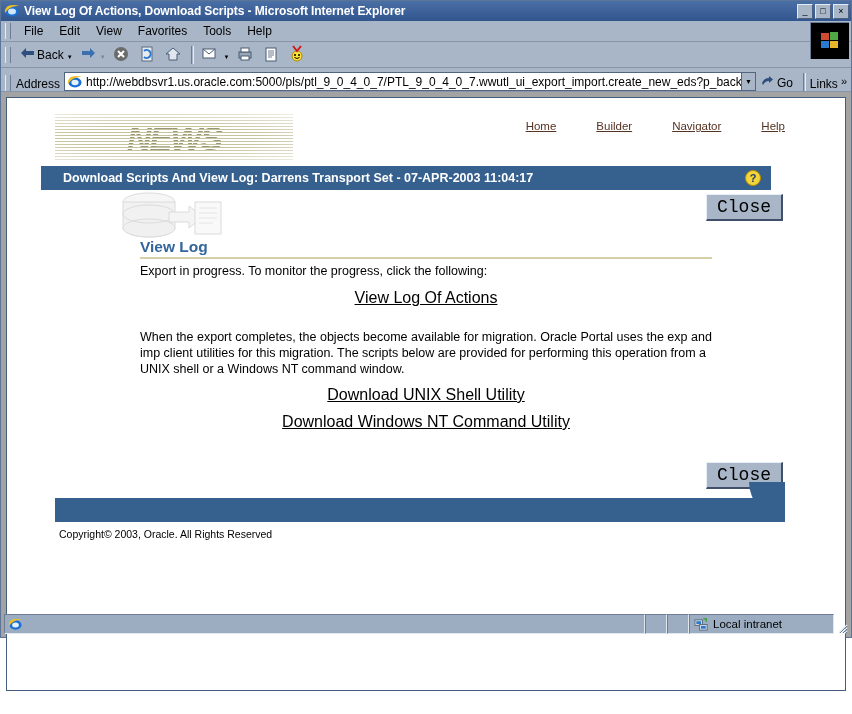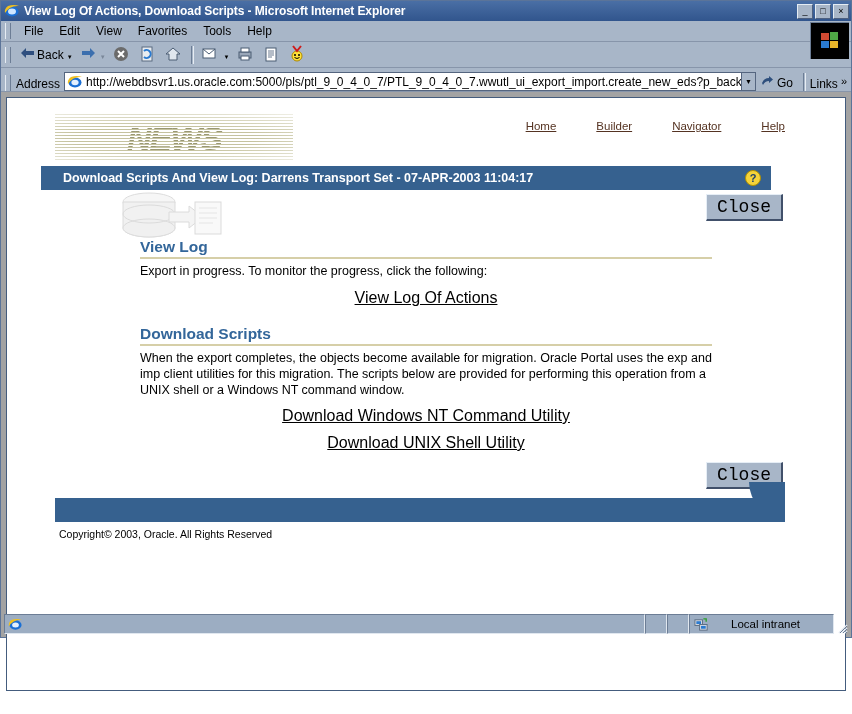--- a/index.html
+++ b/index.html
@@ -390,21 +390,21 @@
     border-left: 1px solid #6c7d95;
     border-bottom: 1px solid #e0e7ef;
     border-right: 1px solid #e0e7ef;
     box-sizing: border-box;
     display: flex;
     align-items: center;
     background: #9cadc2;
   }
   .sb-main { flex: 1 1 auto; padding-left: 3px; }
   .sb-small { width: 22px; }
-  .sb-zone { width: 145px; padding-left: 4px; gap: 22px; }
+  .sb-zone { width: 145px; padding-left: 4px; gap: 4px; }
   .sb-text { font-size: 11.5px; color: #000; white-space: nowrap; }
   .sb-grip {
     width: 14px; height: 20px;
     display: flex; align-items: flex-end; justify-content: flex-end;
   }
 </style>
 </head>
 <body>
 
 <div class="ie-window">
@@ -597,27 +597,26 @@
       <div class="content">
 
         <h2 class="section">View Log</h2>
         <p class="para">Export in progress. To monitor the progress, click the following:</p>
         <div class="link-row">
           <a class="plink" href="#">View Log Of Actions</a>
         </div>
 
         <div class="section-gap"></div>
 
-        <h2 class="section">Download Scripts</h2>
         <p class="para">When the export completes, the objects become available for migration. Oracle Portal uses the exp and imp client utilities for this migration. The scripts below are provided for performing this operation from a UNIX shell or a Windows NT command window.</p>
         <div class="link-row dl-link">
-          <a class="plink" href="#">Download Windows NT Command Utility</a>
+          <a class="plink" href="#">Download UNIX Shell Utility</a>
         </div>
         <div class="link-row dl-link">
-          <a class="plink" href="#">Download UNIX Shell Utility</a>
+          <a class="plink" href="#">Download Windows NT Command Utility</a>
         </div>
       </div>
 
       <button class="btn-close close-bottom">Close</button>
 
       <div class="footer-bar">
         <div class="footer-curve"></div>
       </div>
       <div class="copyright">Copyright© 2003, Oracle. All Rights Reserved</div>
 

